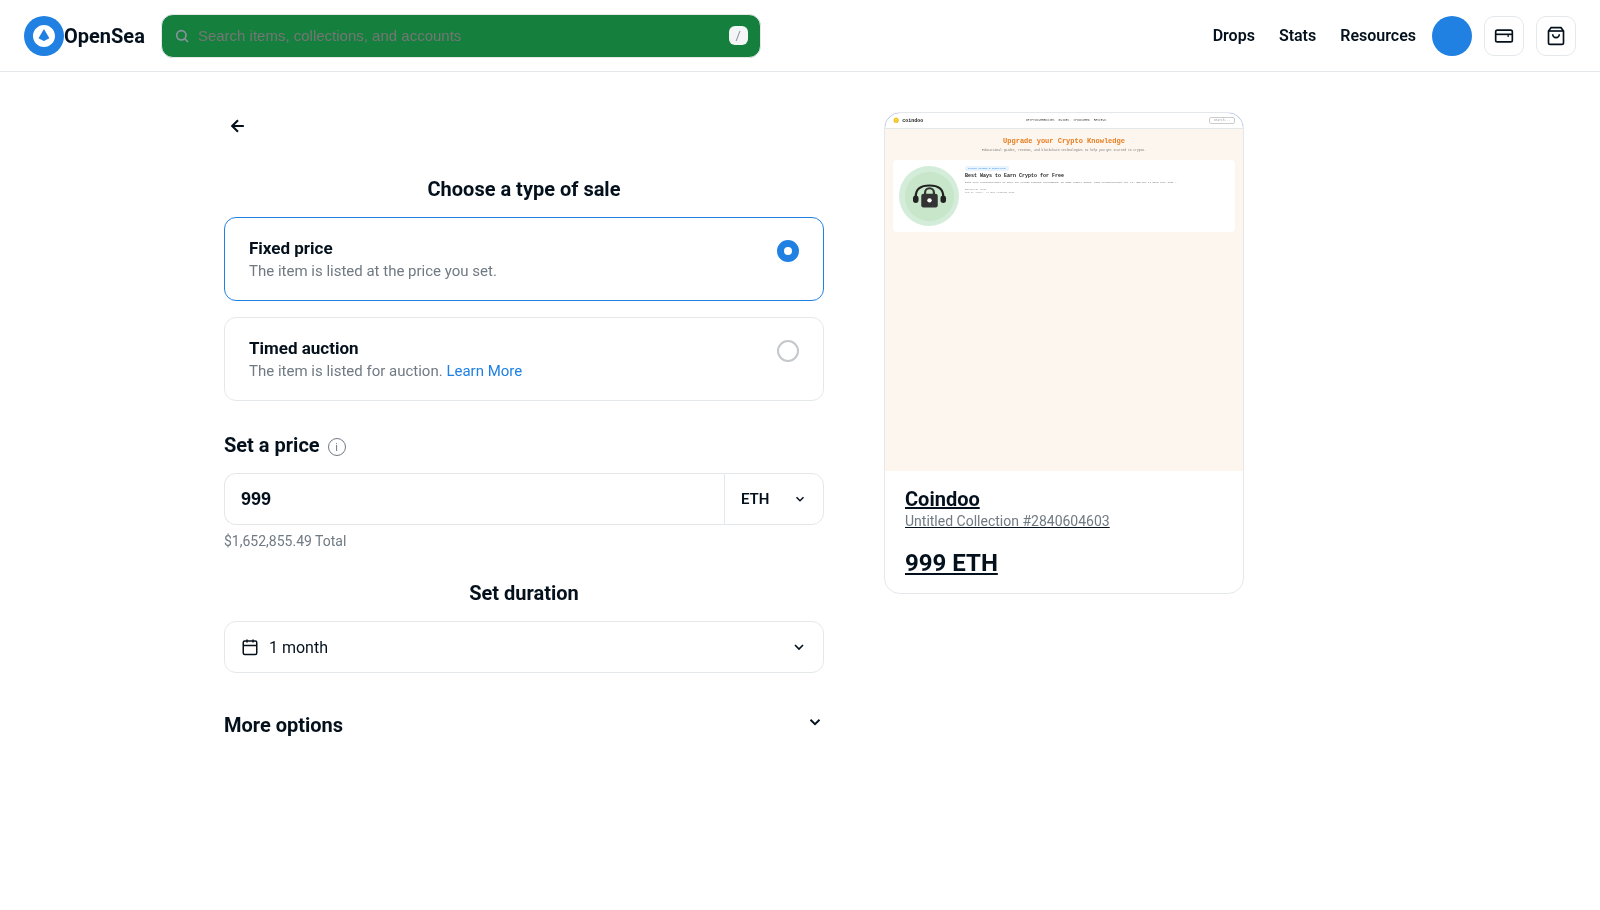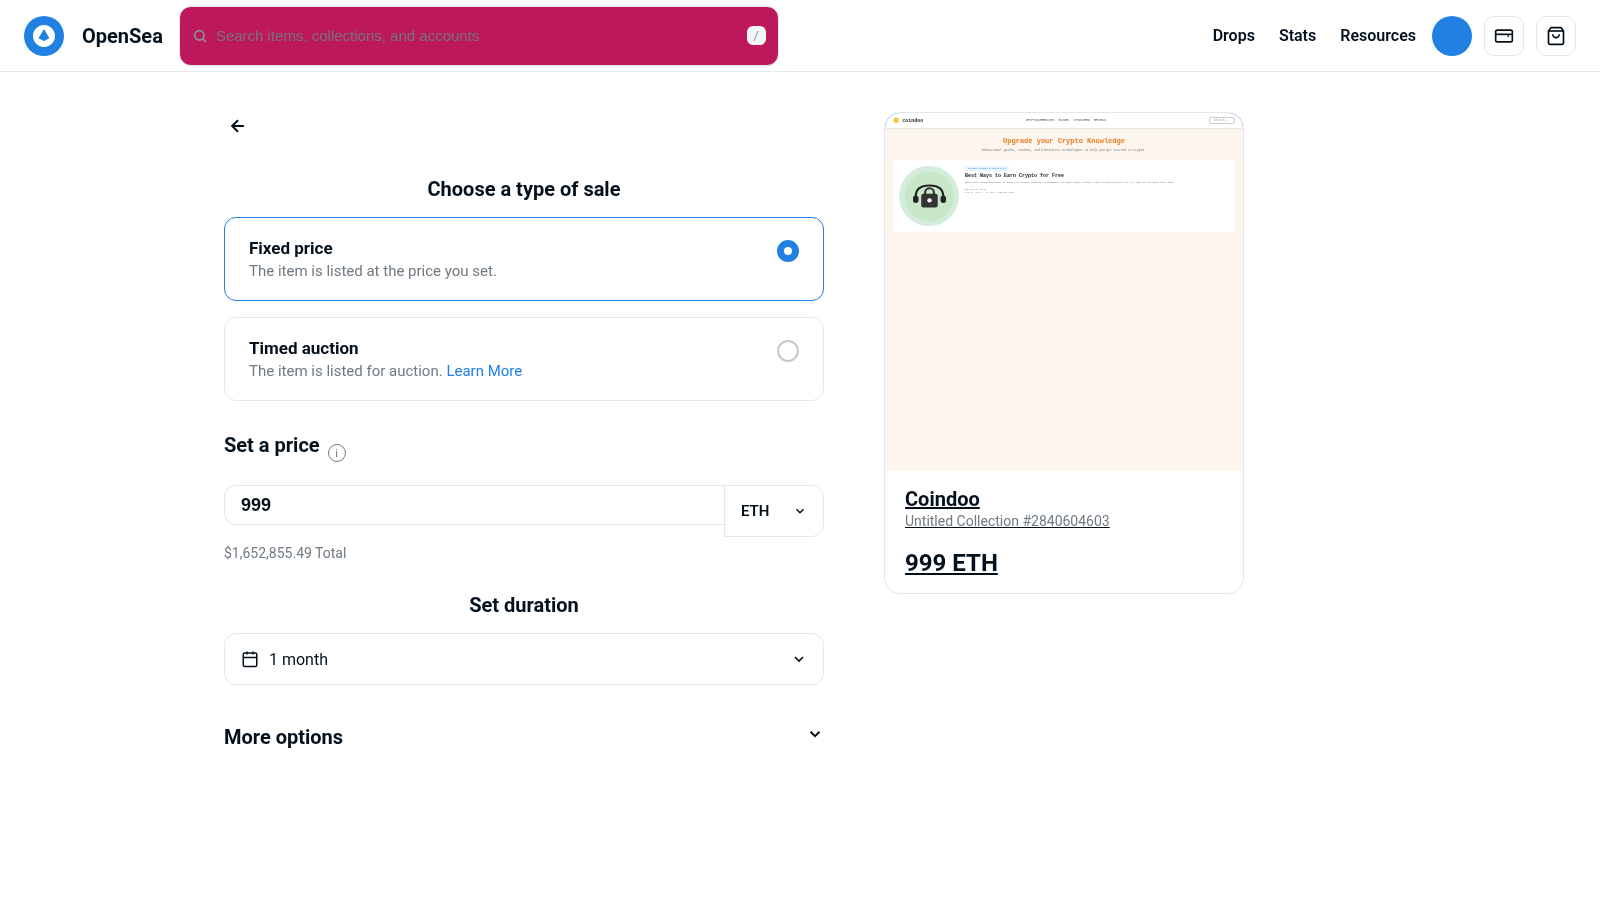--- a/index.html
+++ b/index.html
@@ -5,30 +5,30 @@
     * { box-sizing: border-box; margin: 0; padding: 0; }
     body { font-family: -apple-system, BlinkMacSystemFont, 'Segoe UI', Roboto, sans-serif; background: #fff; color: #04111d; }
 
     
     .header {
       display: flex; align-items: center; gap: 16px;
       padding: 0 24px; height: 72px;
       border-bottom: 1px solid #e5e8eb;
       position: sticky; top: 0; background: #fff; z-index: 100;
     }
-    .logo-area { display: flex; align-items: center; gap: 18px; text-decoration: none; color: inherit; }
+    .logo-area { display: flex; align-items: center; gap: 0; text-decoration: none; color: inherit; }
     .logo-icon { width: 40px; height: 40px; background: #2081e2; border-radius: 50%; display: flex; align-items: center; justify-content: center; }
     .logo-icon svg { width: 22px; height: 22px; fill: #fff; }
     .logo-text { font-size: 20px; font-weight: 700; color: #04111d; }
 
     .search-bar {
       display: flex; align-items: center; gap: 8px;
       border: 1px solid #e5e8eb; border-radius: 12px;
-      padding: 0 12px; height: 60px; flex: 1; max-width: 600px;
-      background: #be185d;
+      padding: 0 12px; height: 44px; flex: 1; max-width: 600px;
+      background: #15803d;
     }
     .search-bar input {
       border: none; outline: none; flex: 1; font-size: 15px; color: #04111d;
       background: transparent;
     }
     .search-shortcut {
       background: #f4f5f6; border-radius: 6px; padding: 2px 7px;
       font-size: 13px; color: #8a939b;
     }
 
@@ -84,21 +84,21 @@
     .price-section { margin-bottom: 32px; }
     .price-label-row { display: flex; align-items: center; gap: 8px; margin-bottom: 12px; }
     .info-icon {
       width: 18px; height: 18px; border-radius: 50%; border: 1.5px solid #707a83;
       display: flex; align-items: center; justify-content: center;
       font-size: 11px; color: #707a83; cursor: pointer;
     }
 
     .price-input-row { display: flex; gap: 0; }
     .price-input {
-      flex: 1; height: 40px; border: 1px solid #e5e8eb; border-right: none;
+      flex: 1; height: 52px; border: 1px solid #e5e8eb; border-right: none;
       border-radius: 12px 0 0 12px; padding: 0 16px;
       font-size: 18px; font-weight: 600; color: #04111d;
       outline: none;
     }
 
     .currency-select {
       height: 52px; border: 1px solid #e5e8eb; border-radius: 0 12px 12px 0;
       padding: 0 16px; font-size: 15px; font-weight: 600; color: #04111d;
       background: #fff; cursor: pointer; display: flex; align-items: center; gap: 8px;
       min-width: 100px; justify-content: space-between;
@@ -252,21 +252,21 @@
             </div>
           </div>
           <div class="radio-circle unchecked"></div>
         </div>
 
       </div>
     </div>
 
     <div class="price-section">
       <div class="price-label-row">
-        <div class="section-title" style="margin-bottom:16px;">Set a price</div>
+        <div class="section-title" style="margin-bottom:4px;">Set a price</div>
         <div class="info-icon">i</div>
       </div>
 
       <div class="price-input-row">
         <input class="price-input" type="text" value="999" style="">
         <div class="currency-select">
           <span>ETH</span>
           <svg width="14" height="14" viewBox="0 0 24 24" fill="none" stroke="#04111d" stroke-width="2.5">
             <path d="M6 9l6 6 6-6"></path>
           </svg>

